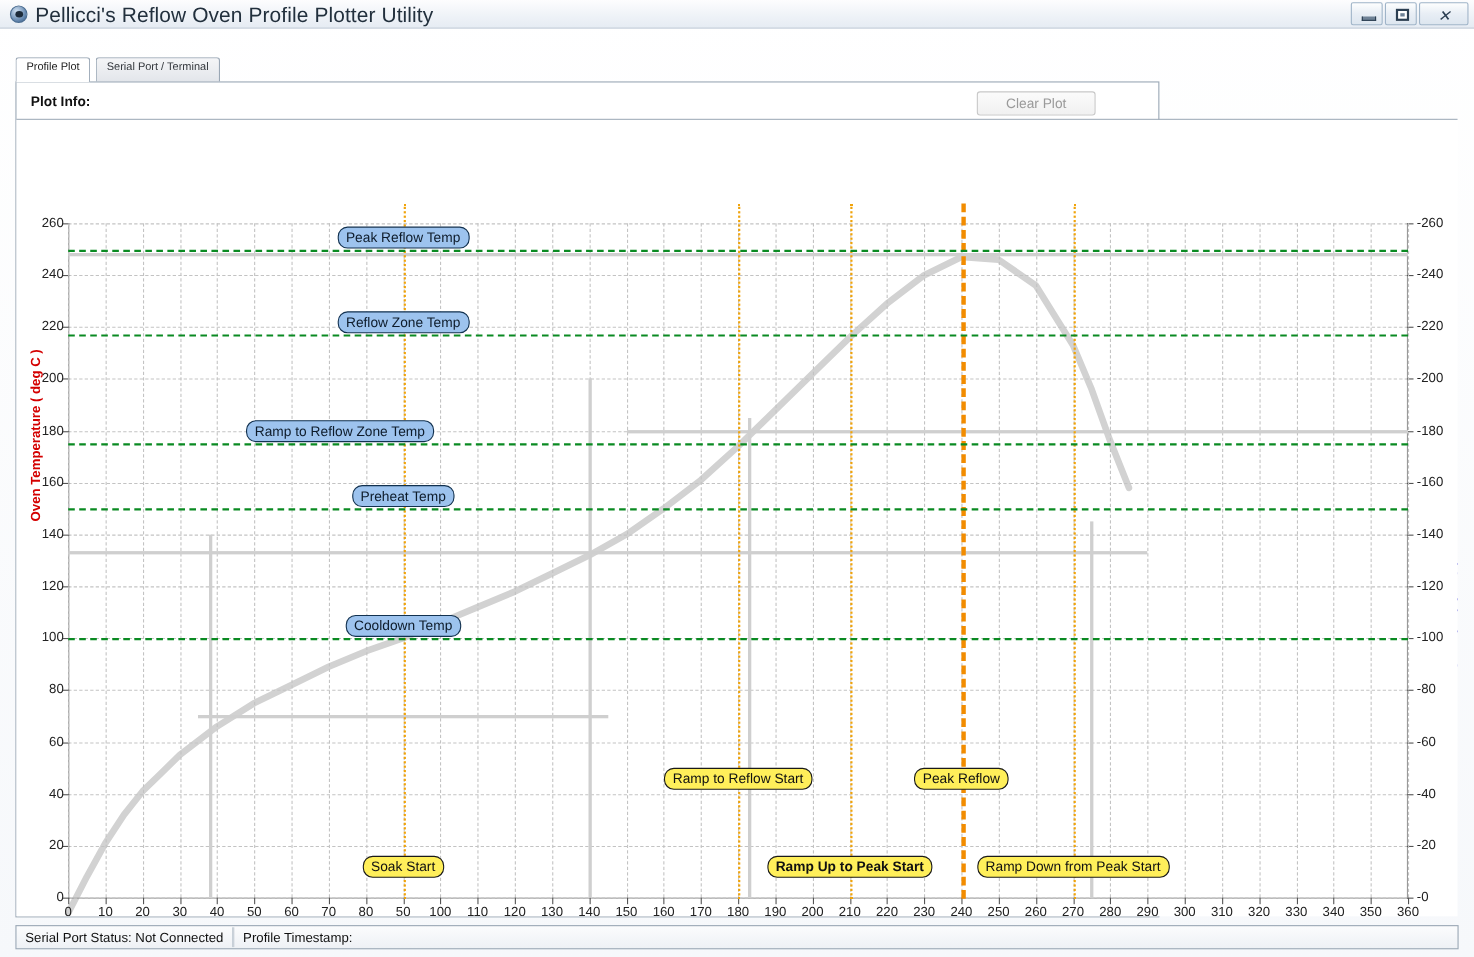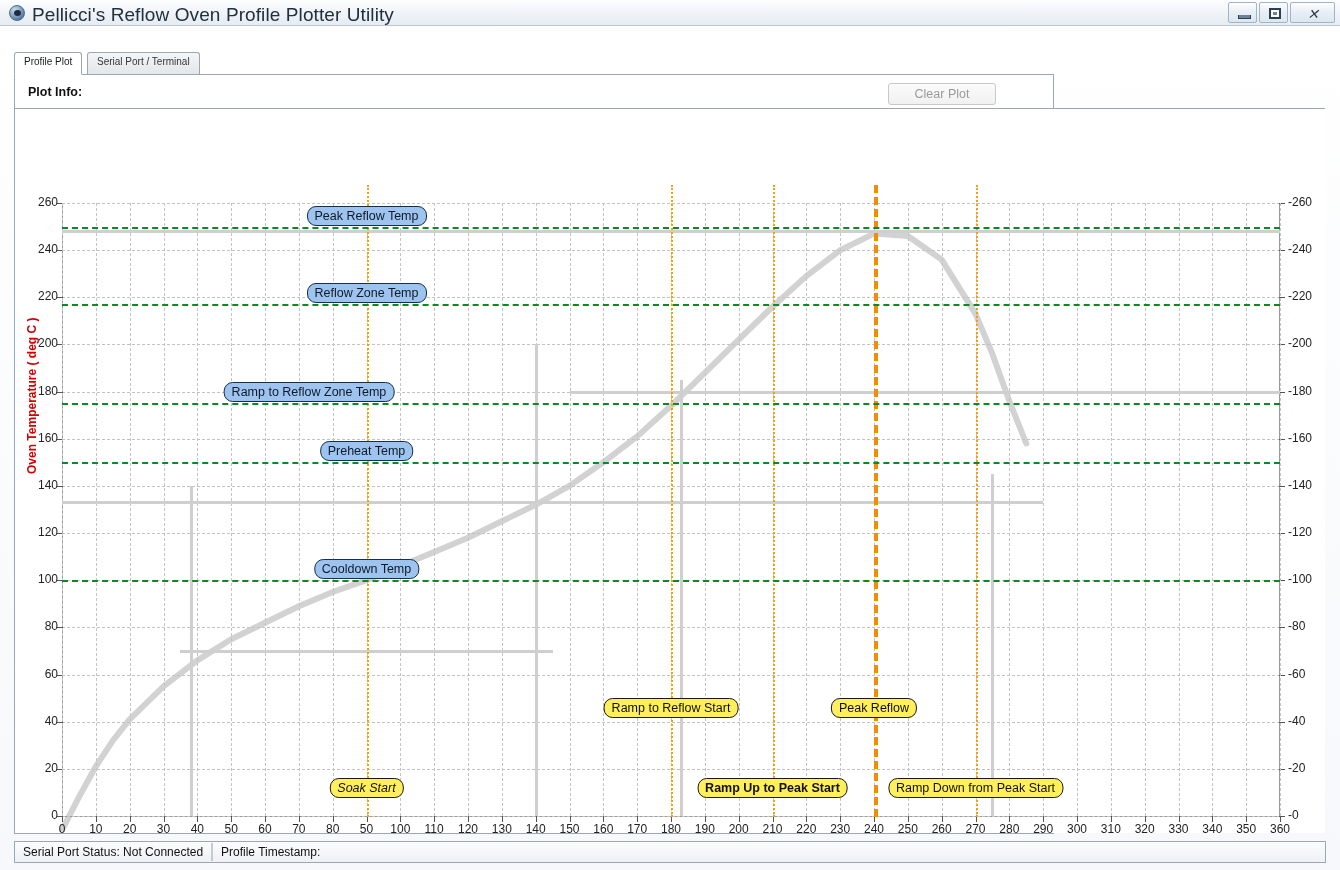--- a/index.html
+++ b/index.html
@@ -403,21 +403,21 @@
           <div class="greenline" style="top: 200.404px;"></div>
           <div class="greenline" style="top: 259.346px;"></div>
           <div class="greenline" style="top: 377.231px;"></div>
         </div>
 
     <div class="badge badge-blue" style="left: 351.5px; top: 96.5769px; transform: translateX(-50%);">Peak Reflow Temp</div>
         <div class="badge badge-blue" style="left: 351.5px; top: 174.381px; transform: translateX(-50%);">Reflow Zone Temp</div>
         <div class="badge badge-blue" style="left: 293.983px; top: 273.404px; transform: translateX(-50%);">Ramp to Reflow Zone Temp</div>
         <div class="badge badge-blue" style="left: 351.5px; top: 332.346px; transform: translateX(-50%);">Preheat Temp</div>
         <div class="badge badge-blue" style="left: 351.5px; top: 450.231px; transform: translateX(-50%);">Cooldown Temp</div>
-        <div class="badge badge-yellow" style="left: 351.5px; top: 679.138px; transform: translate(-50%, -50%); font-style: italic;">Soak Start</div>
+        <div class="badge badge-yellow" style="left: 351.5px; top: 679.138px; transform: translate(-50%, -50%);">Soak Start</div>
         <div class="badge badge-yellow" style="left: 656px; top: 598.977px; transform: translate(-50%, -50%);">Ramp to Reflow Start</div>
         <div class="badge badge-yellow" style="left: 757.5px; top: 679.138px; transform: translate(-50%, -50%); font-weight: bold;">Ramp Up to Peak Start</div>
         <div class="badge badge-yellow" style="left: 859px; top: 598.977px; transform: translate(-50%, -50%);">Peak Reflow</div>
         <div class="badge badge-yellow" style="left: 960.5px; top: 679.138px; transform: translate(-50%, -50%);">Ramp Down from Peak Start</div>
       </div>
   </div>
 
   <div class="statusbar">
     <div class="sb-cell" style="width:196px;">Serial Port Status: Not Connected</div>
     <div class="sb-sep"></div>

